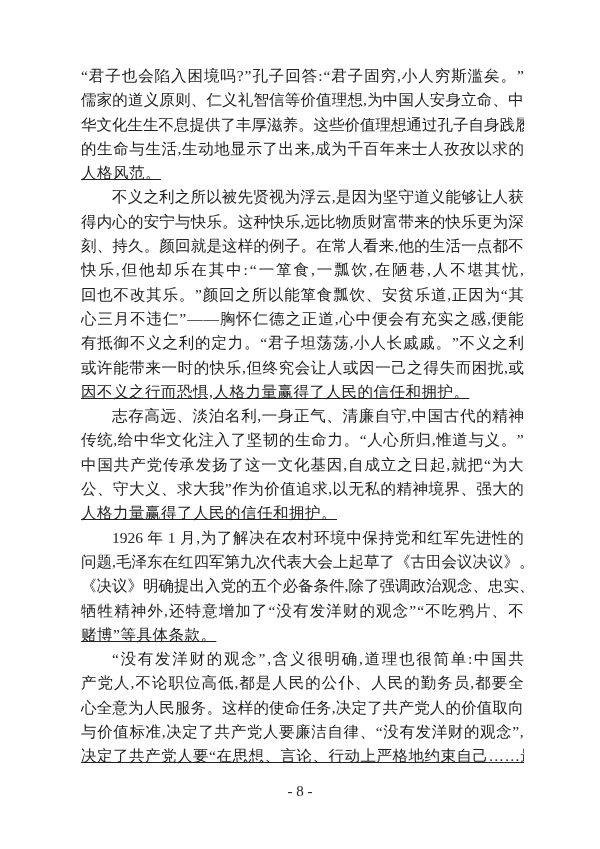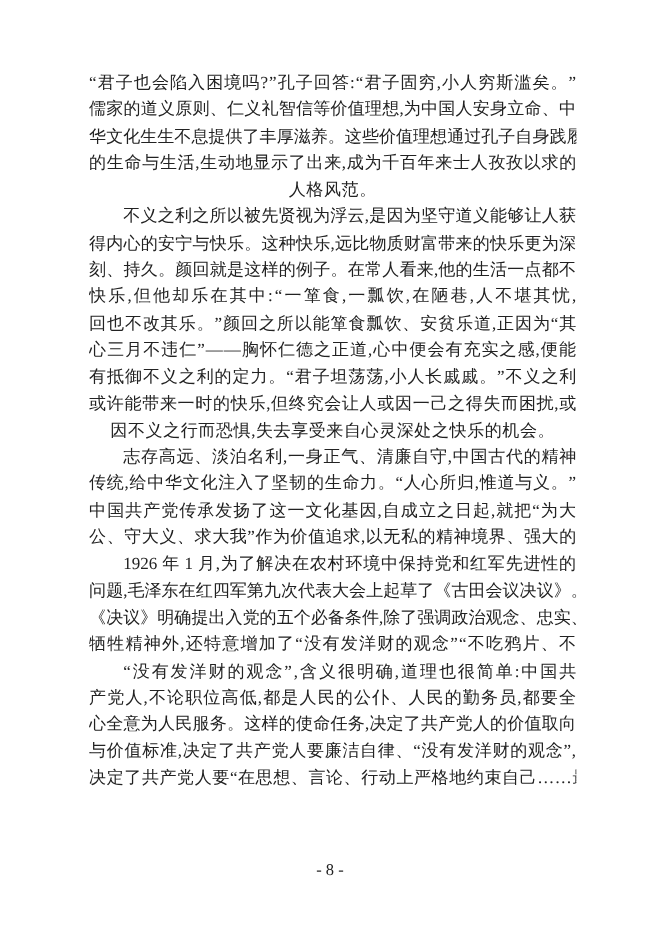--- a/index.html
+++ b/index.html
@@ -32,23 +32,24 @@
     font-size: 15.5px;
     box-sizing: border-box;
     overflow: hidden;
     white-space: pre;
   }
   .line.indent {
     padding-left: 31px;
   }
   .line.last {
     display: block;
-    text-align: center;
+    text-align: left;
     justify-content: flex-start;
     letter-spacing: 0.5px;
+    text-decoration: underline;
   }
   .page-footer {
     position: absolute;
     left: 0;
     top: 781px;
     width: 600px;
     text-align: center;
     font-size: 15px;
     line-height: 20px;
     color: #222222;
@@ -65,29 +66,31 @@
       <div class="line"><span>的</span><span>生</span><span>命</span><span>与</span><span>生</span><span>活</span><span>,</span><span>生</span><span>动</span><span>地</span><span>显</span><span>示</span><span>了</span><span>出</span><span>来</span><span>,</span><span>成</span><span>为</span><span>千</span><span>百</span><span>年</span><span>来</span><span>士</span><span>人</span><span>孜</span><span>孜</span><span>以</span><span>求</span><span>的</span></div>
       <div class="line last">人格风范。</div>
       <div class="line indent"><span>不</span><span>义</span><span>之</span><span>利</span><span>之</span><span>所</span><span>以</span><span>被</span><span>先</span><span>贤</span><span>视</span><span>为</span><span>浮</span><span>云</span><span>,</span><span>是</span><span>因</span><span>为</span><span>坚</span><span>守</span><span>道</span><span>义</span><span>能</span><span>够</span><span>让</span><span>人</span><span>获</span></div>
       <div class="line"><span>得</span><span>内</span><span>心</span><span>的</span><span>安</span><span>宁</span><span>与</span><span>快</span><span>乐</span><span>。</span><span>这</span><span>种</span><span>快</span><span>乐</span><span>,</span><span>远</span><span>比</span><span>物</span><span>质</span><span>财</span><span>富</span><span>带</span><span>来</span><span>的</span><span>快</span><span>乐</span><span>更</span><span>为</span><span>深</span></div>
       <div class="line"><span>刻</span><span>、</span><span>持</span><span>久</span><span>。</span><span>颜</span><span>回</span><span>就</span><span>是</span><span>这</span><span>样</span><span>的</span><span>例</span><span>子</span><span>。</span><span>在</span><span>常</span><span>人</span><span>看</span><span>来</span><span>,</span><span>他</span><span>的</span><span>生</span><span>活</span><span>一</span><span>点</span><span>都</span><span>不</span></div>
       <div class="line"><span>快</span><span>乐</span><span>,</span><span>但</span><span>他</span><span>却</span><span>乐</span><span>在</span><span>其</span><span>中</span><span>:</span><span>“</span><span>一</span><span>箪</span><span>食</span><span>,</span><span>一</span><span>瓢</span><span>饮</span><span>,</span><span>在</span><span>陋</span><span>巷</span><span>,</span><span>人</span><span>不</span><span>堪</span><span>其</span><span>忧</span><span>,</span></div>
       <div class="line"><span>回</span><span>也</span><span>不</span><span>改</span><span>其</span><span>乐</span><span>。</span><span>”</span><span>颜</span><span>回</span><span>之</span><span>所</span><span>以</span><span>能</span><span>箪</span><span>食</span><span>瓢</span><span>饮</span><span>、</span><span>安</span><span>贫</span><span>乐</span><span>道</span><span>,</span><span>正</span><span>因</span><span>为</span><span>“</span><span>其</span></div>
       <div class="line"><span>心</span><span>三</span><span>月</span><span>不</span><span>违</span><span>仁</span><span>”</span><span>—</span><span>—</span><span>胸</span><span>怀</span><span>仁</span><span>德</span><span>之</span><span>正</span><span>道</span><span>,</span><span>心</span><span>中</span><span>便</span><span>会</span><span>有</span><span>充</span><span>实</span><span>之</span><span>感</span><span>,</span><span>便</span><span>能</span></div>
       <div class="line"><span>有</span><span>抵</span><span>御</span><span>不</span><span>义</span><span>之</span><span>利</span><span>的</span><span>定</span><span>力</span><span>。</span><span>“</span><span>君</span><span>子</span><span>坦</span><span>荡</span><span>荡</span><span>,</span><span>小</span><span>人</span><span>长</span><span>戚</span><span>戚</span><span>。</span><span>”</span><span>不</span><span>义</span><span>之</span><span>利</span></div>
       <div class="line"><span>或</span><span>许</span><span>能</span><span>带</span><span>来</span><span>一</span><span>时</span><span>的</span><span>快</span><span>乐</span><span>,</span><span>但</span><span>终</span><span>究</span><span>会</span><span>让</span><span>人</span><span>或</span><span>因</span><span>一</span><span>己</span><span>之</span><span>得</span><span>失</span><span>而</span><span>困</span><span>扰</span><span>,</span><span>或</span></div>
-      <div class="line last">因不义之行而恐惧,失去享受来自心灵深处之快乐的机会。</div>
+      <div class="line last">因不义之行而恐惧,人格力量赢得了人民的信任和拥护。</div>
       <div class="line indent"><span>志</span><span>存</span><span>高</span><span>远</span><span>、</span><span>淡</span><span>泊</span><span>名</span><span>利</span><span>,</span><span>一</span><span>身</span><span>正</span><span>气</span><span>、</span><span>清</span><span>廉</span><span>自</span><span>守</span><span>,</span><span>中</span><span>国</span><span>古</span><span>代</span><span>的</span><span>精</span><span>神</span></div>
       <div class="line"><span>传</span><span>统</span><span>,</span><span>给</span><span>中</span><span>华</span><span>文</span><span>化</span><span>注</span><span>入</span><span>了</span><span>坚</span><span>韧</span><span>的</span><span>生</span><span>命</span><span>力</span><span>。</span><span>“</span><span>人</span><span>心</span><span>所</span><span>归</span><span>,</span><span>惟</span><span>道</span><span>与</span><span>义</span><span>。</span><span>”</span></div>
       <div class="line"><span>中</span><span>国</span><span>共</span><span>产</span><span>党</span><span>传</span><span>承</span><span>发</span><span>扬</span><span>了</span><span>这</span><span>一</span><span>文</span><span>化</span><span>基</span><span>因</span><span>,</span><span>自</span><span>成</span><span>立</span><span>之</span><span>日</span><span>起</span><span>,</span><span>就</span><span>把</span><span>“</span><span>为</span><span>大</span></div>
       <div class="line"><span>公</span><span>、</span><span>守</span><span>大</span><span>义</span><span>、</span><span>求</span><span>大</span><span>我</span><span>”</span><span>作</span><span>为</span><span>价</span><span>值</span><span>追</span><span>求</span><span>,</span><span>以</span><span>无</span><span>私</span><span>的</span><span>精</span><span>神</span><span>境</span><span>界</span><span>、</span><span>强</span><span>大</span><span>的</span></div>
+      <div class="line last">人格力量赢得了人民的信任和拥护。</div>
       <div class="line indent"><span>1926 </span><span>年</span><span> 1 </span><span>月</span><span>,</span><span>为</span><span>了</span><span>解</span><span>决</span><span>在</span><span>农</span><span>村</span><span>环</span><span>境</span><span>中</span><span>保</span><span>持</span><span>党</span><span>和</span><span>红</span><span>军</span><span>先</span><span>进</span><span>性</span><span>的</span></div>
       <div class="line"><span>问</span><span>题</span><span>,</span><span>毛</span><span>泽</span><span>东</span><span>在</span><span>红</span><span>四</span><span>军</span><span>第</span><span>九</span><span>次</span><span>代</span><span>表</span><span>大</span><span>会</span><span>上</span><span>起</span><span>草</span><span>了</span><span>《</span><span>古</span><span>田</span><span>会</span><span>议</span><span>决</span><span>议</span><span>》</span><span>。</span></div>
       <div class="line"><span>《</span><span>决</span><span>议</span><span>》</span><span>明</span><span>确</span><span>提</span><span>出</span><span>入</span><span>党</span><span>的</span><span>五</span><span>个</span><span>必</span><span>备</span><span>条</span><span>件</span><span>,</span><span>除</span><span>了</span><span>强</span><span>调</span><span>政</span><span>治</span><span>观</span><span>念</span><span>、</span><span>忠</span><span>实</span><span>、</span></div>
       <div class="line"><span>牺</span><span>牲</span><span>精</span><span>神</span><span>外</span><span>,</span><span>还</span><span>特</span><span>意</span><span>增</span><span>加</span><span>了</span><span>“</span><span>没</span><span>有</span><span>发</span><span>洋</span><span>财</span><span>的</span><span>观</span><span>念</span><span>”</span><span>“</span><span>不</span><span>吃</span><span>鸦</span><span>片</span><span>、</span><span>不</span></div>
+      <div class="line last">赌博”等具体条款。</div>
       <div class="line indent"><span>“</span><span>没</span><span>有</span><span>发</span><span>洋</span><span>财</span><span>的</span><span>观</span><span>念</span><span>”</span><span>,</span><span>含</span><span>义</span><span>很</span><span>明</span><span>确</span><span>,</span><span>道</span><span>理</span><span>也</span><span>很</span><span>简</span><span>单</span><span>:</span><span>中</span><span>国</span><span>共</span></div>
       <div class="line"><span>产</span><span>党</span><span>人</span><span>,</span><span>不</span><span>论</span><span>职</span><span>位</span><span>高</span><span>低</span><span>,</span><span>都</span><span>是</span><span>人</span><span>民</span><span>的</span><span>公</span><span>仆</span><span>、</span><span>人</span><span>民</span><span>的</span><span>勤</span><span>务</span><span>员</span><span>,</span><span>都</span><span>要</span><span>全</span></div>
       <div class="line"><span>心</span><span>全</span><span>意</span><span>为</span><span>人</span><span>民</span><span>服</span><span>务</span><span>。</span><span>这</span><span>样</span><span>的</span><span>使</span><span>命</span><span>任</span><span>务</span><span>,</span><span>决</span><span>定</span><span>了</span><span>共</span><span>产</span><span>党</span><span>人</span><span>的</span><span>价</span><span>值</span><span>取</span><span>向</span></div>
       <div class="line"><span>与</span><span>价</span><span>值</span><span>标</span><span>准</span><span>,</span><span>决</span><span>定</span><span>了</span><span>共</span><span>产</span><span>党</span><span>人</span><span>要</span><span>廉</span><span>洁</span><span>自</span><span>律</span><span>、</span><span>“</span><span>没</span><span>有</span><span>发</span><span>洋</span><span>财</span><span>的</span><span>观</span><span>念</span><span>”</span><span>,</span></div>
       <div class="line last">决定了共产党人要“在思想、言论、行动上严格地约束自己……最</div>
     </div>
   <div class="page-footer">- 8 -</div>
 </div>
 
 </body></html>

